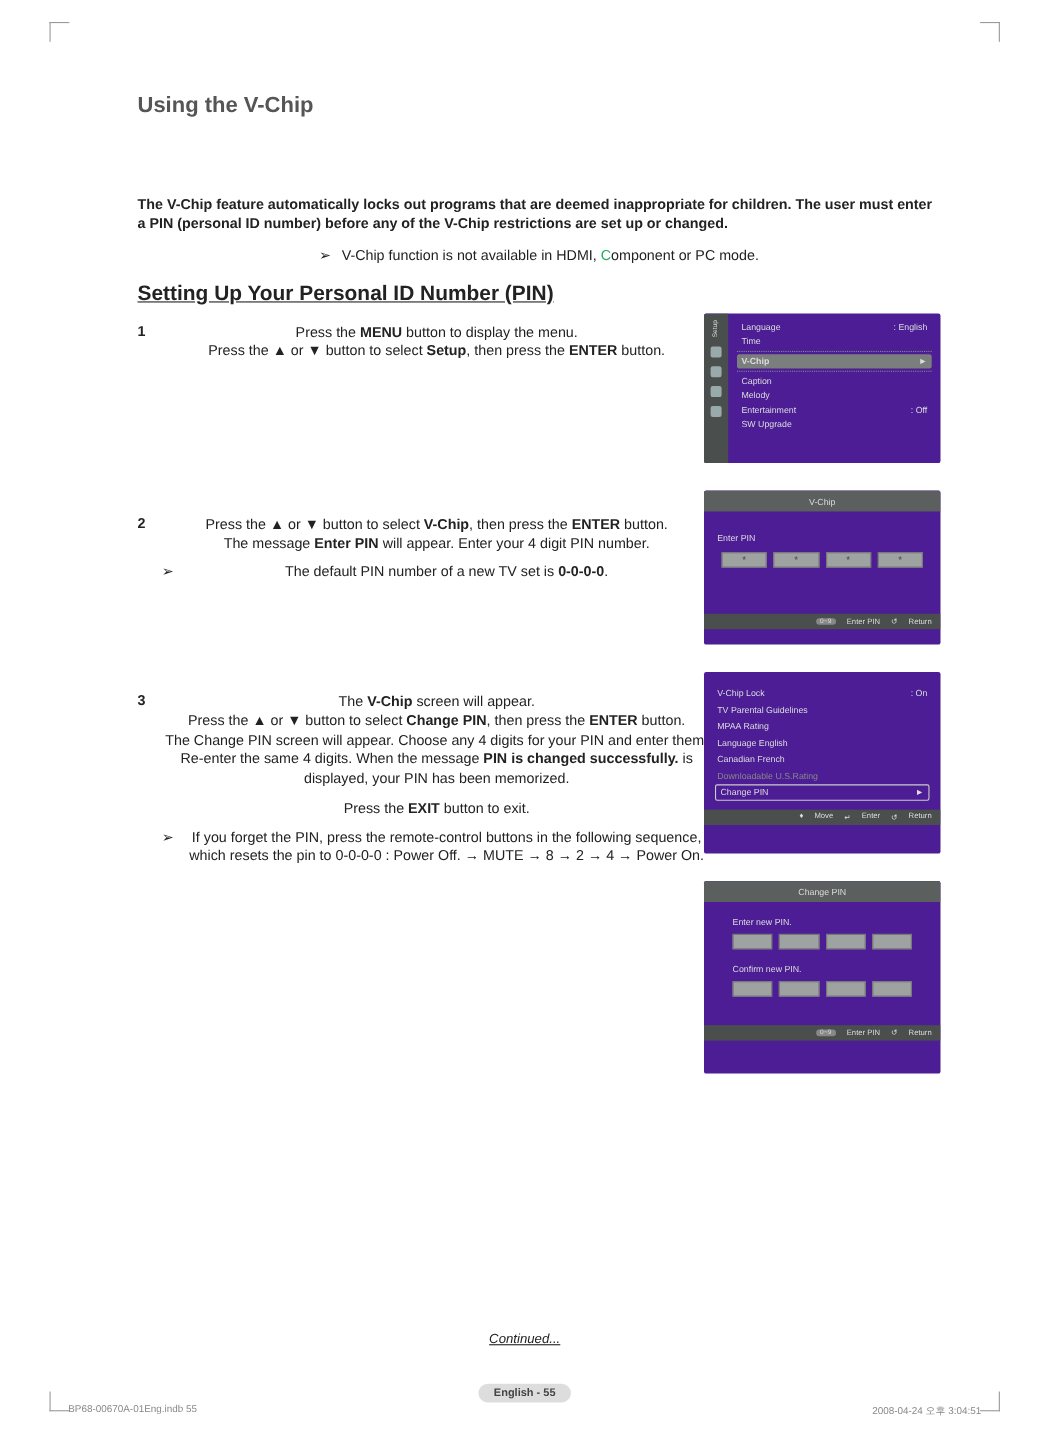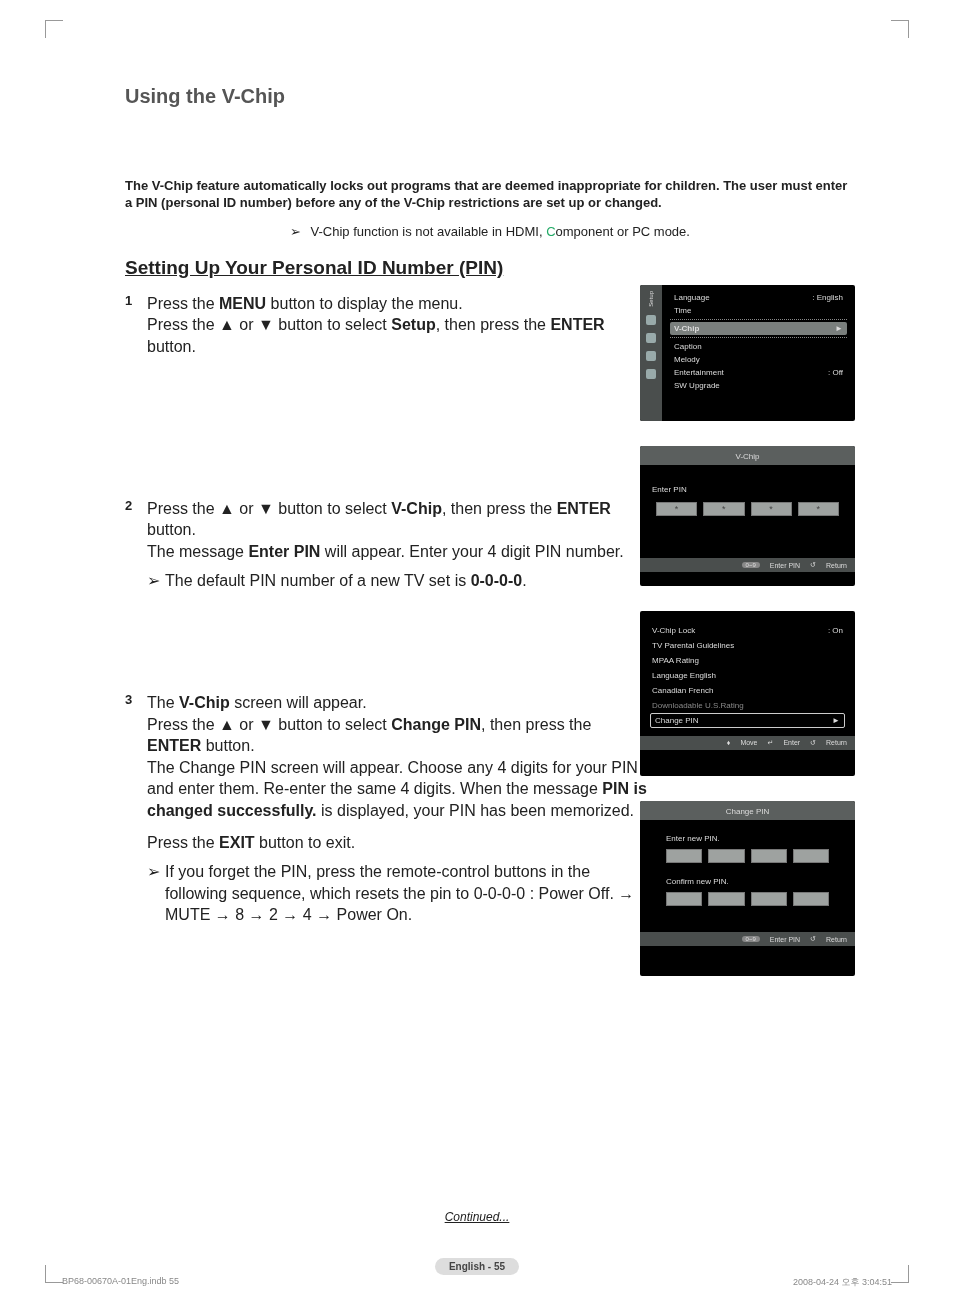--- a/index.html
+++ b/index.html
@@ -21,25 +21,25 @@
     left: 125px;
     width: 730px;
   }
   .title { font-size: 20px; font-weight: bold; color:#555; margin-bottom: 70px; }
   .intro { font-size: 13px; font-weight: bold; line-height: 1.3; margin-bottom: 12px; }
   .note-row { font-size: 13px; margin-bottom: 18px; text-align: center; }
   .arrow { display:inline-block; margin-right:6px; font-size:13px;}
   .setting-heading { font-size: 19px; font-weight: bold; text-decoration: underline; margin-bottom: 14px;}
   .step-row { display:flex; margin-bottom: 150px; }
   .step-num { width: 22px; font-weight: bold; font-size: 13px; flex-shrink:0;}
-  .step-body { flex: 1; font-size: 16px; line-height: 1.35; max-width: 500px;}
+  .step-body { flex: 1; font-size: 13px; line-height: 1.35; max-width: 500px; text-align: center;}
   .step-body .sub { margin-top: 8px; padding-left: 18px; position:relative;}
   .step-body .sub .arrow-s { position:absolute; left:0;}
   .screens { position:absolute; right:0; top:200px; width:215px; }
-  .screen { background:#000000; color:#dcdcdc; font-size:8px; border-radius:2px; margin-bottom:25px; overflow:hidden;}
+  .screen { background:#4c1d95; color:#dcdcdc; font-size:8px; border-radius:2px; margin-bottom:25px; overflow:hidden;}
   .screen-a { height:136px; display:flex;}
   .side-tab { width:22px; background:#4a4e4d; display:flex; flex-direction:column; align-items:center; padding-top:6px; gap:8px; position:relative;}
   .side-tab .v-label { writing-mode: vertical-rl; font-size:6px; color:#ddd; transform:rotate(180deg);}
   .side-tab .ico { width:10px; height:10px; background:#9aa; border-radius:2px;}
   .menu-col { flex:1; padding:6px 8px; position:relative;}
   .menu-col .row { display:flex; justify-content:space-between; padding:2px 4px; }
   .menu-col .hl { background:#7a7f7d; border-radius:2px; }
   .chev { font-size:8px;}
   .sep { border-top:1px dotted #888; margin:2px 0;}
   .screen-b { height:140px; padding:0;}

